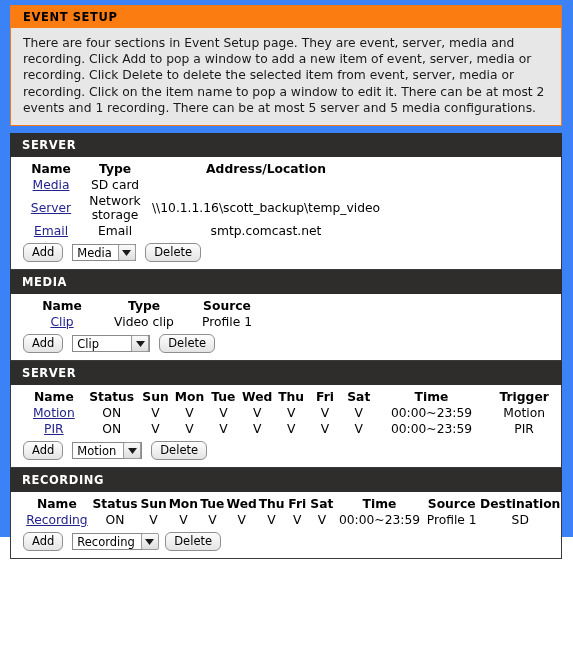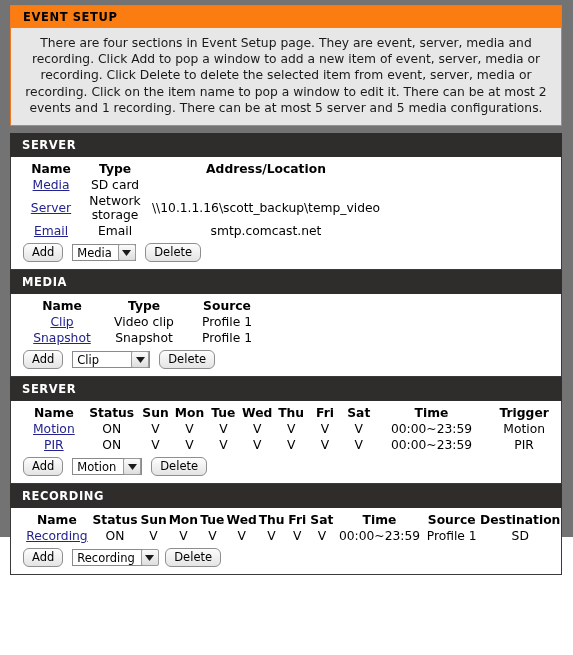--- a/index.html
+++ b/index.html
@@ -13,21 +13,21 @@
     font-family: "DejaVu Sans", "Liberation Sans", sans-serif;
     font-size: 12px;
     color: #000000;
     position: relative;
     overflow: hidden;
   }
   .page {
     width: 573px;
     height: 537px;
     position: relative;
-    background: #737373;
+    background: #3b82f6;
     box-sizing: border-box;
     padding: 5px 11px 0 10px;
   }
 
   
   .intro-panel {
     border: 1px solid #f07820;
     background: #e6e6e6;
     margin-bottom: 7px;
   }
@@ -39,21 +39,20 @@
     letter-spacing: 0.6px;
     padding: 4px 0 4px 12px;
     line-height: 14px;
   }
   .intro-body {
     padding: 7px 12px 9px 12px;
     font-size: 12.3px;
     line-height: 16.2px;
     color: #1a1a1a;
     background: #e7e7e7;
-    text-align: center;
   }
 
   
   .section {
   }
   .section-title {
     background: #2e2d2c;
     color: #ffffff;
     font-weight: bold;
     font-size: 11.5px;
@@ -240,25 +239,20 @@
             <th class="c-type">Type</th>
             <th class="c-src">Source</th>
           </tr>
         </thead>
         <tbody>
           <tr>
             <td class="c-name"><span class="lnk">Clip</span></td>
             <td class="c-type">Video clip</td>
             <td class="c-src">Profile 1</td>
           </tr>
-          <tr>
-            <td class="c-name"><span class="lnk">Snapshot</span></td>
-            <td class="c-type">Snapshot</td>
-            <td class="c-src">Profile 1</td>
-          </tr>
         </tbody>
       </table>
 
       <div class="ctl-row">
         <button class="btn">Add</button>
         <div class="sel sel-w-clip">
           <span class="sel-label">Clip</span>
           <span class="sel-arrow">
             <svg width="9" height="6" viewBox="0 0 9 6">
                 <polygon points="0,0 9,0 4.5,6" fill="#1a1a1a"></polygon>

